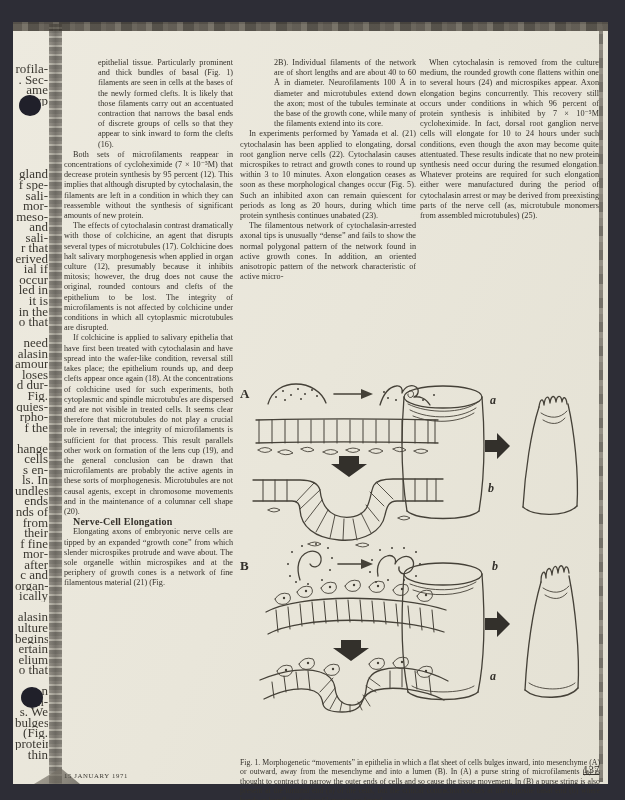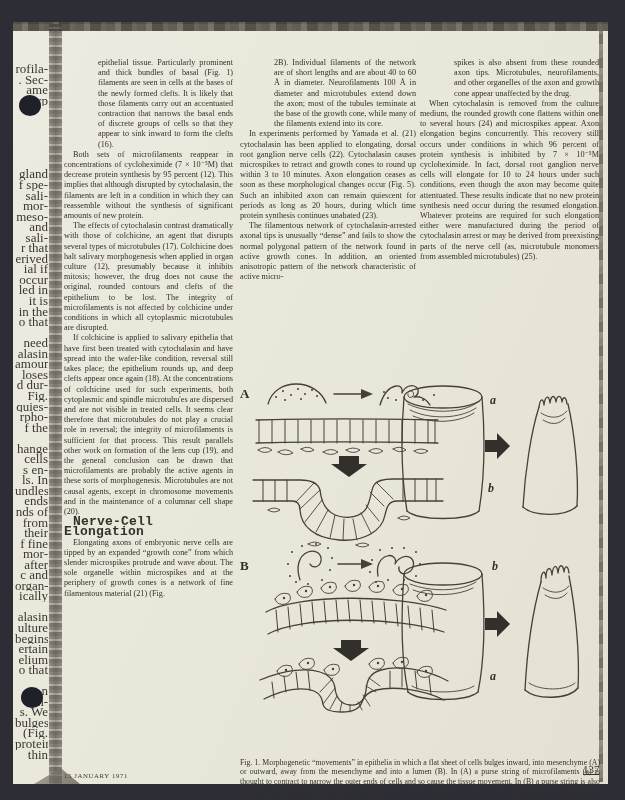--- a/index.html
+++ b/index.html
@@ -25,21 +25,21 @@
   .left-strip { position:absolute; left:15px; top:64px; width:33px; font-size:13px;
     line-height:10.55px; color:#3b3831; text-align:right; }
   .left-strip .frag { height:10.55px; overflow:hidden; white-space:nowrap; }
 
   .col { position:absolute; color:#34312b; font-size:8.2px; line-height:10.2px; text-align:justify; }
   .col p { margin:0; text-indent:9px; }
   .col p.noindent { text-indent:0;margin-left:34px; }
   .col1 { left:64px; top:58px; width:169px; }
   .col2 { left:240px; top:58px; width:176px; }
   .col3 { left:420px; top:58px; width:179px; }
-  .section-heading { font-weight:bold; font-size:13px; margin:12px 0 10px; text-indent:0; letter-spacing:.2px;font-family:Liberation Mono, monospace; }
+  .section-heading { font-weight:bold; font-size:10px; margin:12px 0 10px; text-indent:0; letter-spacing:.2px; }
 
   .fig { position:absolute; left:238px; top:380px; width:362px; height:334px; }
   .fig-label { font-family:"Liberation Serif",serif; font-weight:700; font-size:13px; fill:#33302b; }
   .fig-sublabel { font-family:"Liberation Serif",serif; font-weight:700; font-style:italic; font-size:12px; fill:#33302b; }
 
   .caption { position:absolute; left:240px; top:714px; width:360px; font-size:7.8px;
     line-height:9.4px; text-align:justify; color:#34312b;margin-top:44px; }
   .footer-date { position:absolute; left:64px; top:772px; font-size:6.8px; color:#3c3933; letter-spacing:.6px; }
   .page-num { position:absolute; left:583px; top:763px; font-size:11px; color:#34312b;text-decoration:underline; }
 </style>
@@ -134,21 +134,20 @@
     <p>Elongating axons of embryonic nerve cells are tipped by an expanded “growth cone” from which slender microspikes protrude and wave about. The sole organelle within microspikes and at the periphery of growth cones is a network of fine filamentous material (21) (Fig.</p>
   </div>
 
   <div class="col col2">
     <p class="noindent">2B). Individual filaments of the network are of short lengths and are about 40 to 60 Å in diameter. Neurofilaments 100 Å in diameter and microtubules extend down the axon; most of the tubules terminate at the base of the growth cone, while many of the filaments extend into its core.</p>
     <p>In experiments performed by Yamada et al. (21) cytochalasin has been applied to elongating, dorsal root ganglion nerve cells (22). Cytochalasin causes microspikes to retract and growth cones to round up within 3 to 10 minutes. Axon elongation ceases as soon as these morphological changes occur (Fig. 5). Such an inhibited axon can remain quiescent for periods as long as 20 hours, during which time protein synthesis continues unabated (23).</p>
     <p>The filamentous network of cytochalasin-arrested axonal tips is unusually “dense” and fails to show the normal polygonal pattern of the network found in active growth cones. In addition, an oriented anisotropic pattern of the network characteristic of active micro-</p>
   </div>
 
   <div class="col col3">
-    <p class="noindent">spikes is also absent from these rounded axon tips. Microtubules, neurofilaments, and other organelles of the axon and growth cone appear unaffected by the drug.</p>
     <p>When cytochalasin is removed from the culture medium, the rounded growth cone flattens within one to several hours (24) and microspikes appear. Axon elongation begins concurrently. This recovery still occurs under conditions in which 96 percent of protein synthesis is inhibited by 7 × 10⁻⁵M cycloheximide. In fact, dorsal root ganglion nerve cells will elongate for 10 to 24 hours under such conditions, even though the axon may become quite attentuated. These results indicate that no new protein synthesis need occur during the resumed elongation. Whatever proteins are required for such elongation either were manufactured during the period of cytochalasin arrest or may be derived from preexisting parts of the nerve cell (as, microtubule monomers from assembled microtubules) (25).</p>
   </div>
 
   <svg class="fig" viewBox="0 0 362 334">
     <g stroke="#454138" fill="none" stroke-width="1.3" stroke-linecap="round" stroke-linejoin="round">
 
       <path d="M30,24 C34,10 46,4 58,4 C72,4 84,12 88,23"></path>
       <path d="M142,25 C146,12 152,7 158,6 C163,5 165,9 164,13 C167,6 174,4 178,7 C182,10 180,16 176,17 C181,16 188,18 192,25"></path>
       <path d="M170,12 c3,-3 7,0 5,4 c-2,3 -6,1 -5,-2" stroke-width="1"></path>
       <g fill="#454138" stroke="none">

